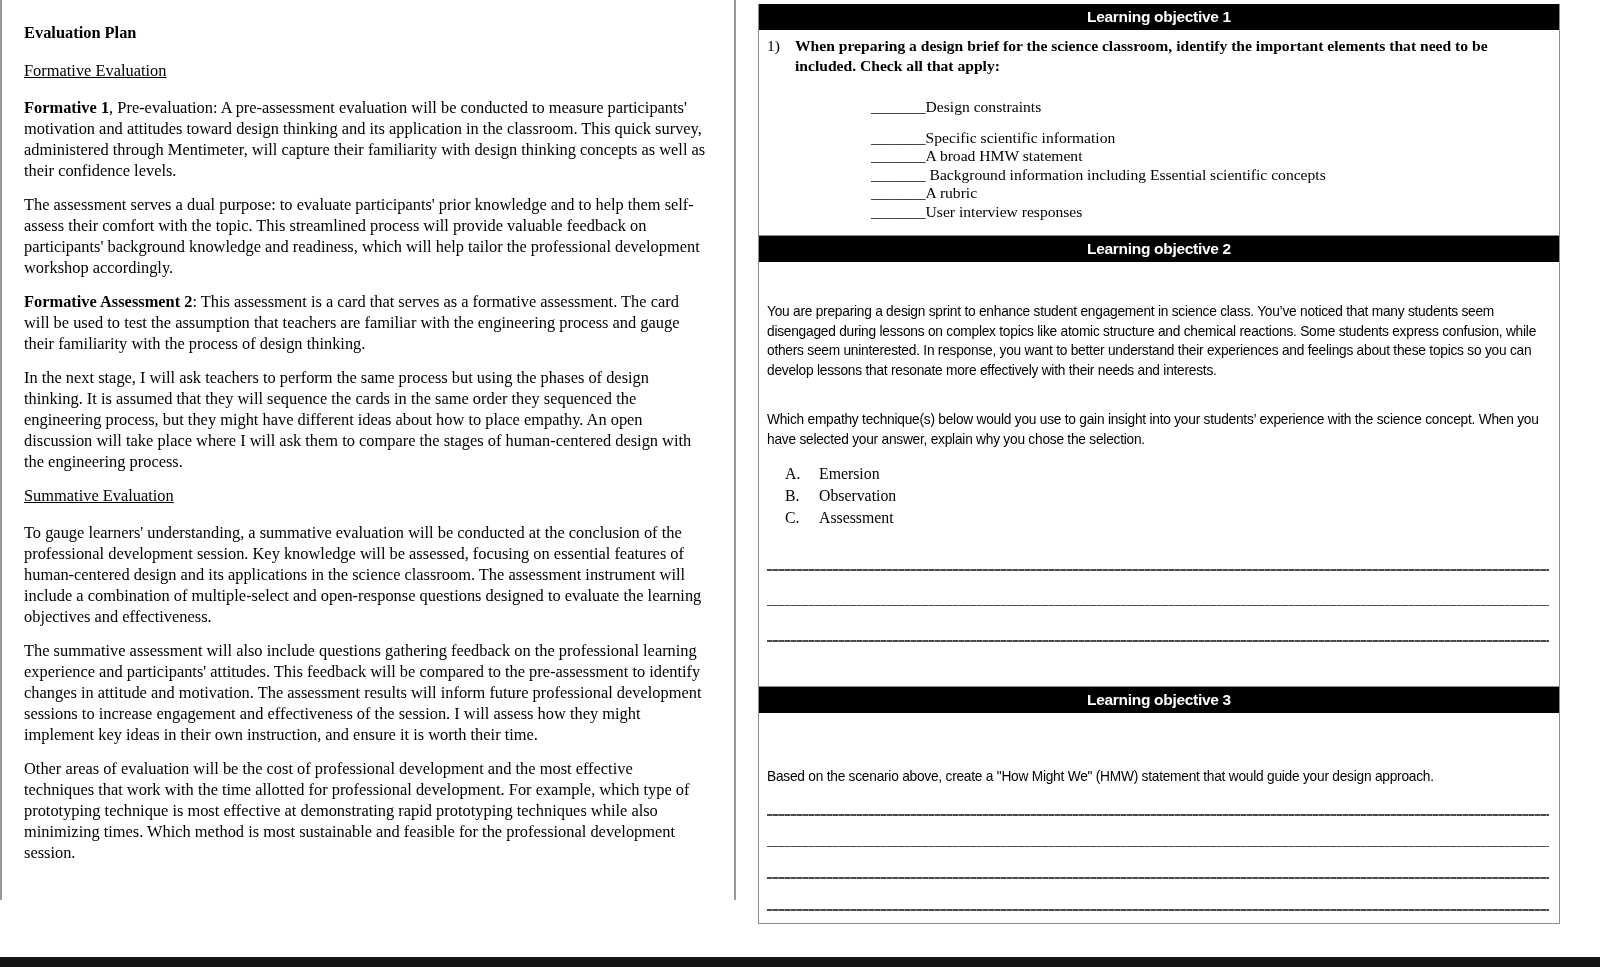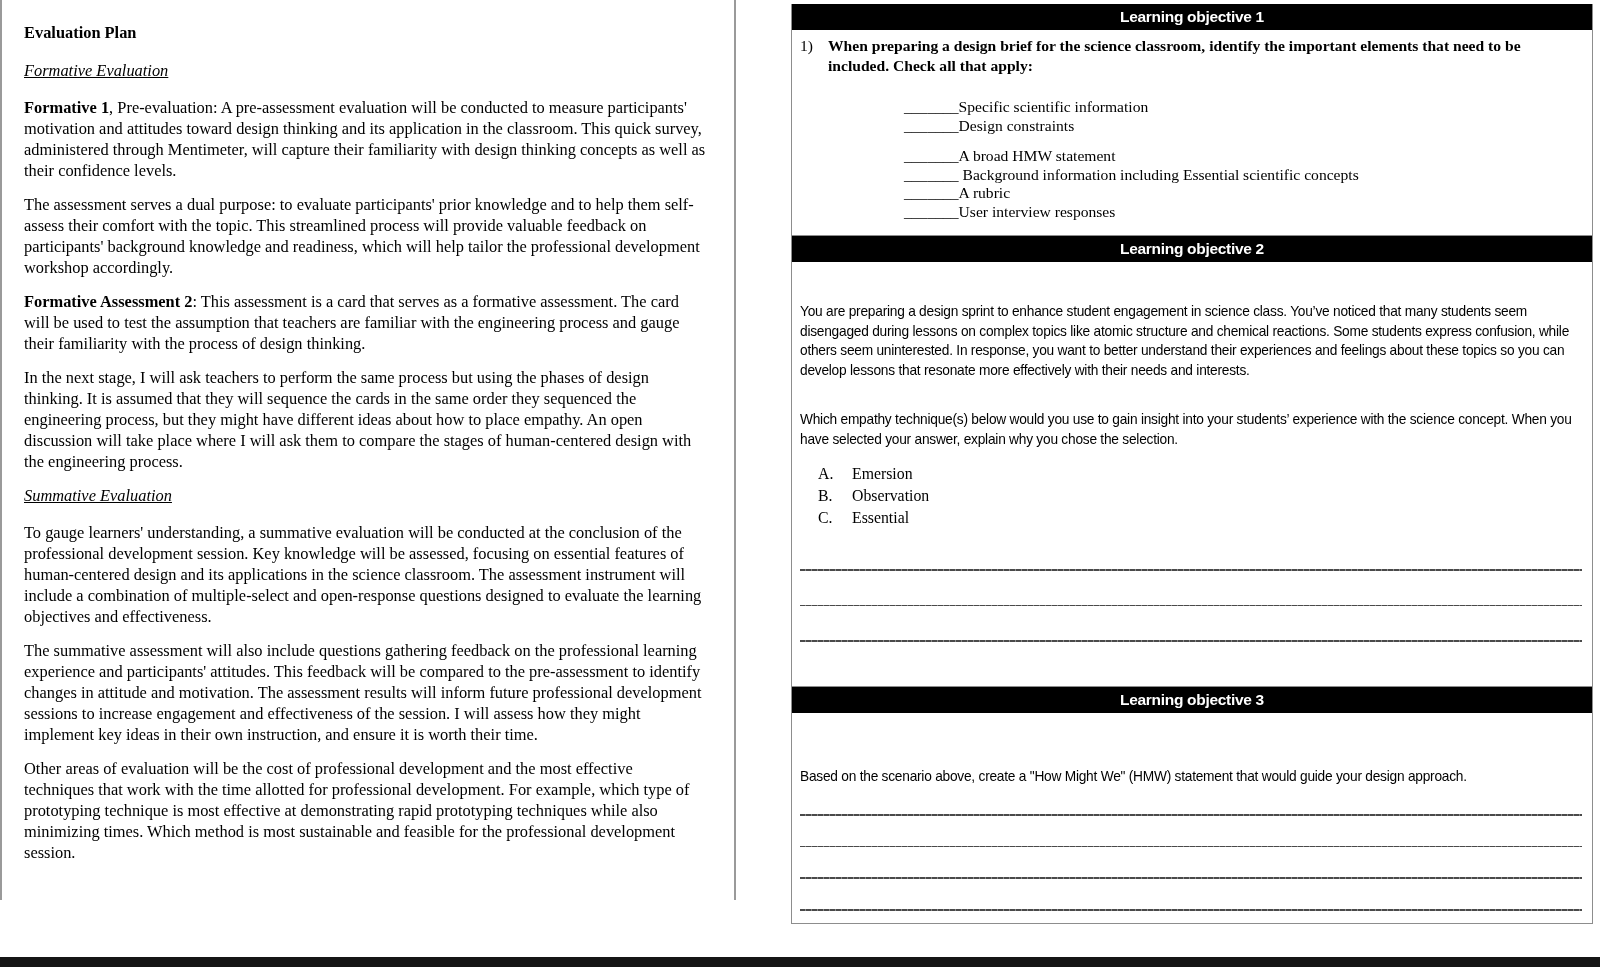--- a/index.html
+++ b/index.html
@@ -43,39 +43,37 @@
   }
   .doc-title{
     font-weight:bold;
     font-size:16.6px;
     margin:0 0 17px 0 !important;
   }
   .sec-head{
     text-decoration:underline;
     font-size:16.6px;
     margin:0 0 16px 0 !important;
-    font-style:italic;
   }
   .lead{font-weight:bold;}
 
   
   .right-page{
     position:absolute;left:748px;top:0;
     width:852px;height:957px;
     background:#ffffff;
     box-sizing:border-box;
     padding:4px 40px 0 10px;
     overflow:hidden;
   }
   .sheet{
     border:1.5px solid #8d8d8d;
     border-top:none;
     box-sizing:border-box;
     width:100%;
-    margin-left:33px;
   }
   .obj-bar{
     background:#000000;
     color:#ffffff;
     text-align:center;
     font-family:"Liberation Sans", sans-serif;
     font-weight:bold;
     font-size:15.5px;
     letter-spacing:-0.3px;
     padding:4px 0 5px 0;
@@ -183,22 +181,22 @@
   <div class="right-page">
 
     <div class="sheet">
       <div class="obj-bar">Learning objective 1</div>
       <div class="obj-body" style="padding-bottom:14px;">
         <div class="q-row">
           <div class="q-num">1)</div>
           <div class="q-text">When preparing a design brief for the science classroom, identify the important elements that need to be included. Check all that apply:</div>
         </div>
         <div class="check-list">
+          <div class="check-item gap">_______Design constraints</div>
           <div class="check-item">_______Specific scientific information</div>
-          <div class="check-item gap">_______Design constraints</div>
           <div class="check-item">_______A broad HMW statement</div>
           <div class="check-item">_______ Background information including Essential scientific concepts</div>
           <div class="check-item">_______A rubric</div>
           <div class="check-item">_______User interview responses</div>
         </div>
       </div>
     </div>
 
     <div class="sheet">
       <div class="obj-bar">Learning objective 2</div>
@@ -212,21 +210,21 @@
           <div class="opt-row">
             <span class="opt-letter">A.</span>
             <span>Emersion</span>
           </div>
           <div class="opt-row">
             <span class="opt-letter">B.</span>
             <span>Observation</span>
           </div>
           <div class="opt-row">
             <span class="opt-letter">C.</span>
-            <span>Essential</span>
+            <span>Assessment</span>
           </div>
         </div>
         <div style="height:40px"></div>
         <div class="answer-line"></div>
         <div class="line-gap-a"></div>
         <div class="answer-line"></div>
         <div class="line-gap-a"></div>
         <div class="answer-line"></div>
         <div style="height:36px"></div>
       </div>

